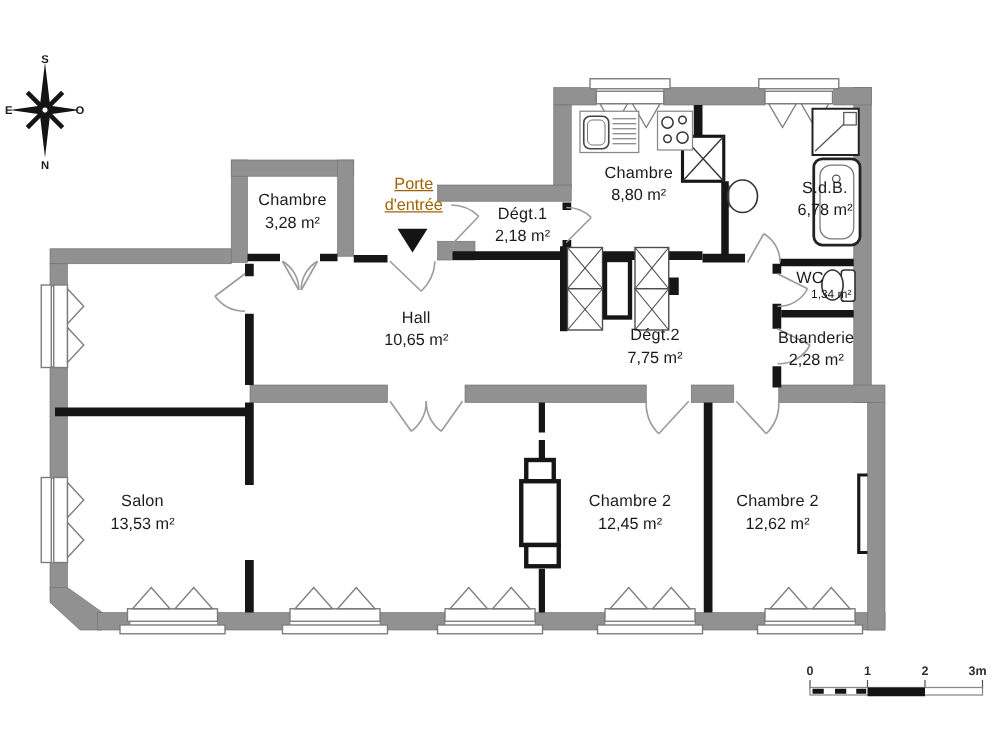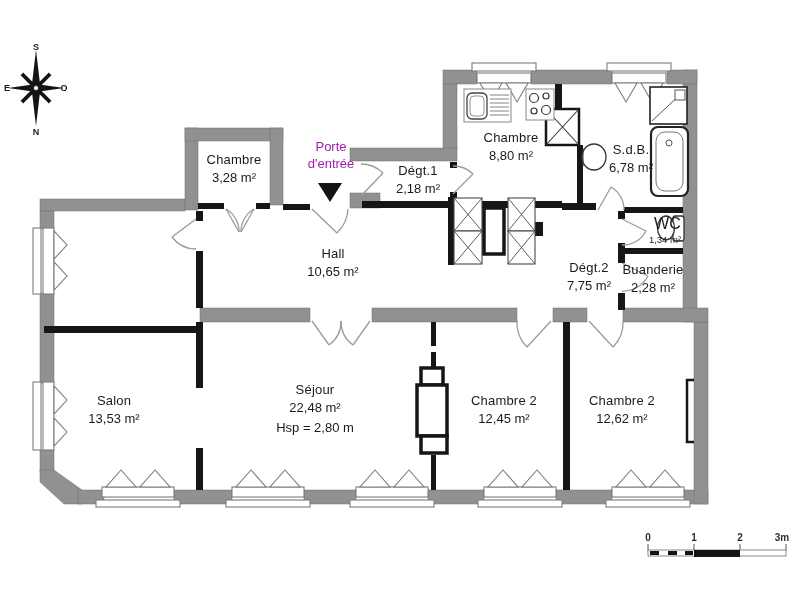--- a/index.html
+++ b/index.html
@@ -3,24 +3,24 @@
 <meta charset="utf-8">
 <style>
   html,body{margin:0;padding:0;background:#fff;}
   .stage{position:relative;width:800px;height:600px;background:#ffffff;overflow:hidden;
          font-family:"Liberation Sans",sans-serif;}
   .stage svg{position:absolute;left:0;top:0;}
   .room-label{position:absolute;transform:translateX(-50%);text-align:center;color:#1a1a1a;line-height:1.1;}
   .rn{font-size:13px;letter-spacing:.2px;white-space:nowrap;}
   .ra{font-size:13px;margin-top:4px;white-space:nowrap;}
   .hsp{margin-top:5px;}
-  .compact .rn{font-size:16px;text-align:right;}
+  .compact .rn{font-size:13px;}
   .compact .ra{font-size:9.5px;margin-top:2px;margin-left:34px;}
   .entrance-label{position:absolute;transform:translateX(-50%);text-align:center;
-                  font-size:13px;color:#a21caf;line-height:1.3;white-space:nowrap;}
+                  font-size:13px;color:#a16207;line-height:1.3;white-space:nowrap;text-decoration:underline;}
   .compass-letter{position:absolute;transform:translateX(-50%);font-size:9px;font-weight:bold;color:#1a1a1a;}
   .scale-num{position:absolute;transform:translateX(-50%);font-size:10px;font-weight:bold;color:#2e2e2e;}
 </style>
 </head>
 <body>
 
 <div class="stage">
 
   <svg width="800" height="600" viewBox="0 0 800 600">
 
@@ -260,48 +260,43 @@
     <div class="ra">3,28 m²</div>
   </div>
   <div class="room-label" style="left:418px;top:164px">
     <div class="rn">Dégt.1</div>
     <div class="ra">2,18 m²</div>
   </div>
   <div class="room-label" style="left:511px;top:131px">
     <div class="rn">Chambre</div>
     <div class="ra">8,80 m²</div>
   </div>
-  <div class="room-label" style="left:631px;top:143px">
+  <div class="room-label" style="left:660px;top:143px">
     <div class="rn">S.d.B.</div>
     <div class="ra">6,78 m²</div>
   </div>
   <div class="room-label compact" style="left:648px;top:215px">
     <div class="rn">WC</div>
     <div class="ra">1,34 m²</div>
   </div>
   <div class="room-label" style="left:653px;top:263px">
     <div class="rn">Buanderie</div>
     <div class="ra">2,28 m²</div>
   </div>
-  <div class="room-label" style="left:589px;top:261px">
+  <div class="room-label" style="left:524px;top:261px">
     <div class="rn">Dégt.2</div>
     <div class="ra">7,75 m²</div>
   </div>
   <div class="room-label" style="left:333px;top:247px">
     <div class="rn">Hall</div>
     <div class="ra">10,65 m²</div>
   </div>
   <div class="room-label" style="left:114px;top:394px">
     <div class="rn">Salon</div>
     <div class="ra">13,53 m²</div>
-  </div>
-  <div class="room-label" style="left:315px;top:383px">
-    <div class="rn">Séjour</div>
-    <div class="ra">22,48 m²</div>
-    <div class="ra hsp">Hsp = 2,80 m</div>
   </div>
   <div class="room-label" style="left:504px;top:394px">
     <div class="rn">Chambre 2</div>
     <div class="ra">12,45 m²</div>
   </div>
   <div class="room-label" style="left:622px;top:394px">
     <div class="rn">Chambre 2</div>
     <div class="ra">12,62 m²</div>
   </div>
 

